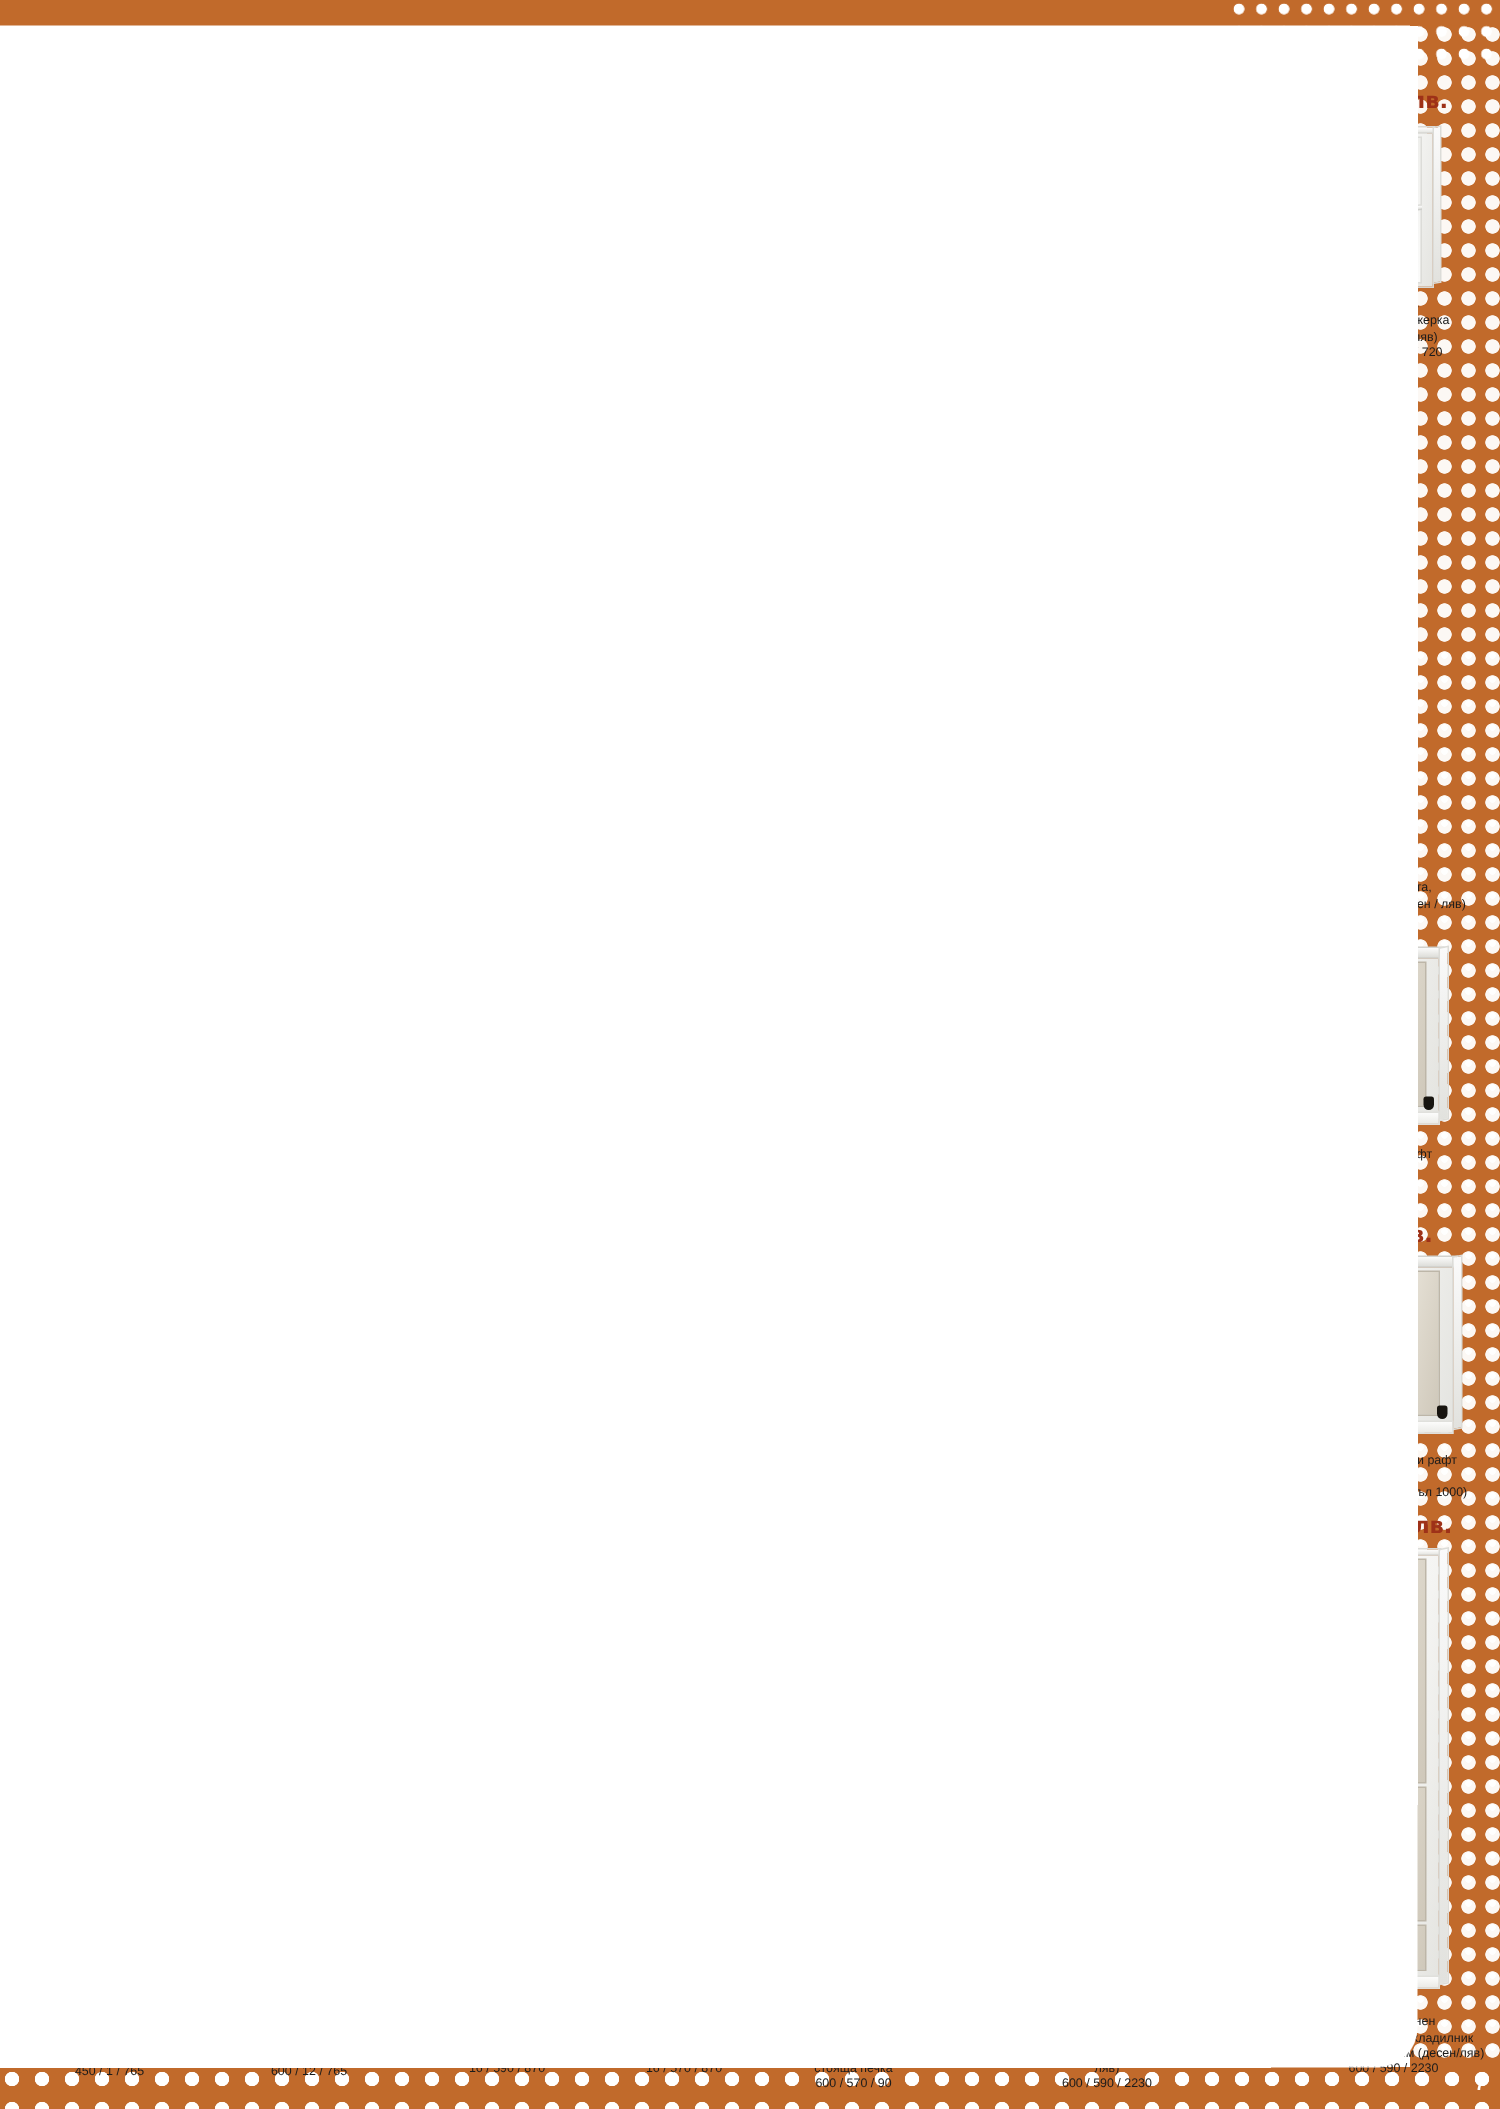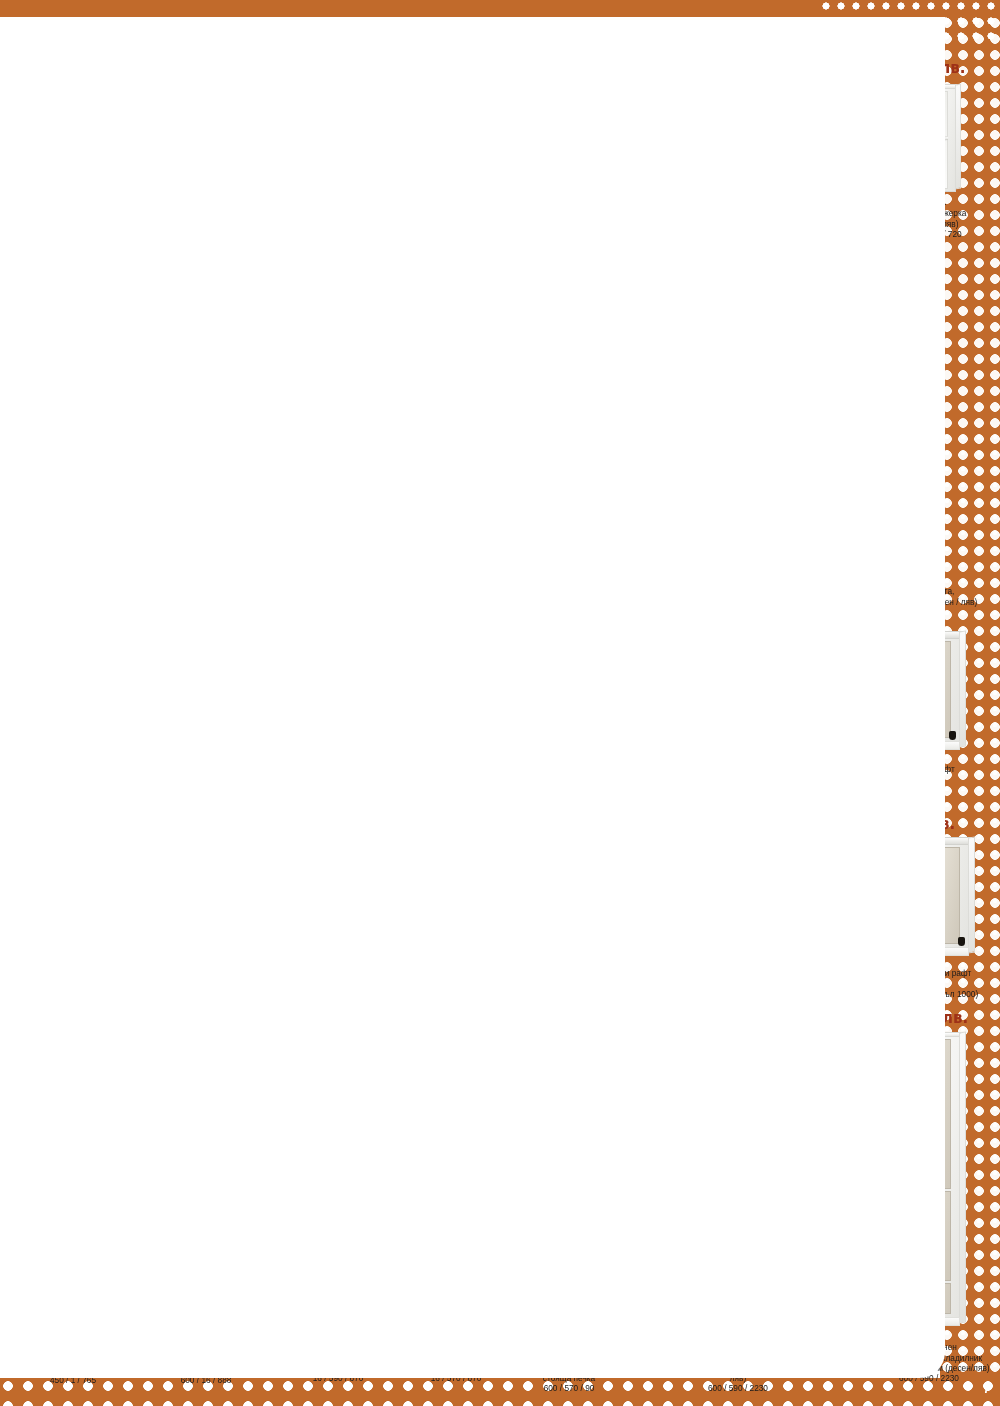--- a/index.html
+++ b/index.html
@@ -1231,21 +1231,21 @@
       <div class="cab" style="width:66px;height:118px;top:4px;">
         <div class="door" style="left:0;top:0;right:0;bottom:14px;"></div>
         <div class="handle" style="left:18px;top:10px;width:24px;"></div>
         <div class="door white" style="left:2px;right:-4px;bottom:2px;height:10px;"></div>
       </div>
     </div>
     <div class="caption">
       <span class="code">БС - 39</span>
       <span>врата за вградена</span><br>
       <span>съдомиялна</span>
-      <span class="dims">600 / 16 / 888</span>
+      <span class="dims">600 / 12 / 765</span>
     </div>
   </div>
 
   <div class="product" style="left:278px;top:1190px;width:120px;">
     <div class="price"><span class="num">24</span><span class="cur">лв.</span></div>
     <div class="pic" style="height:122px;">
       <div class="cab" style="width:64px;height:110px;top:4px;">
         <div class="door" style="inset:0;"></div>
       </div>
     </div>

